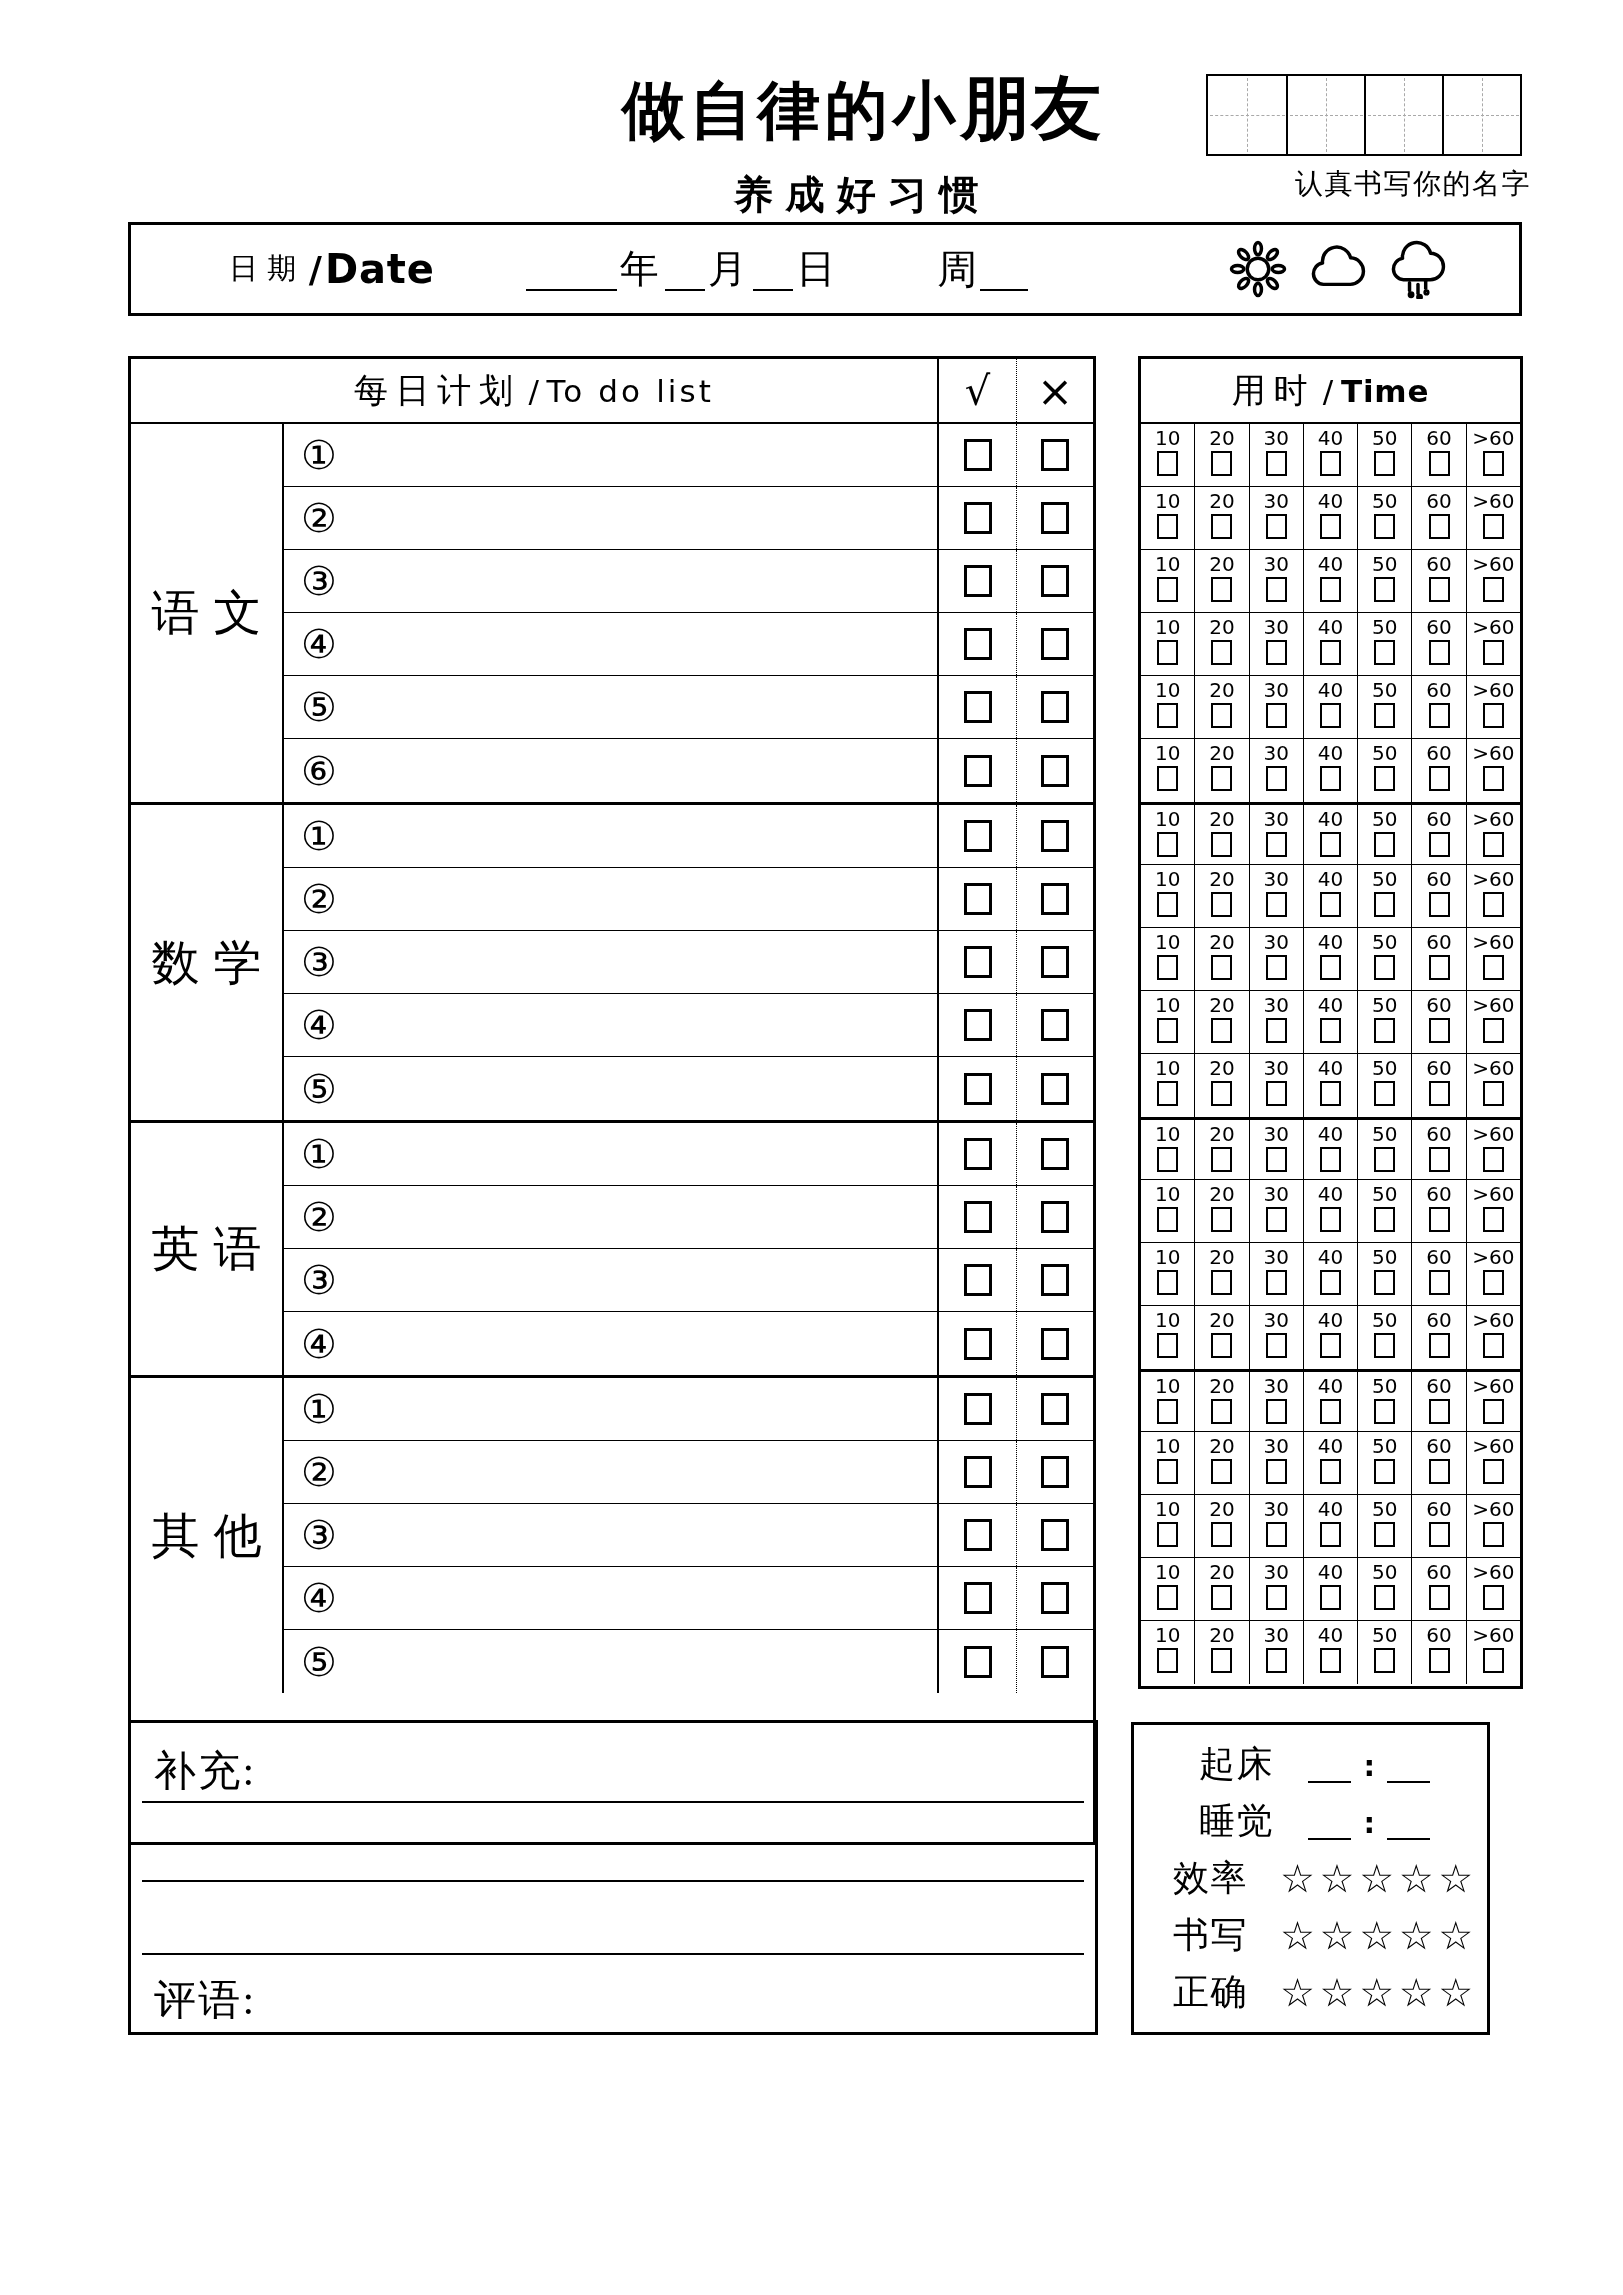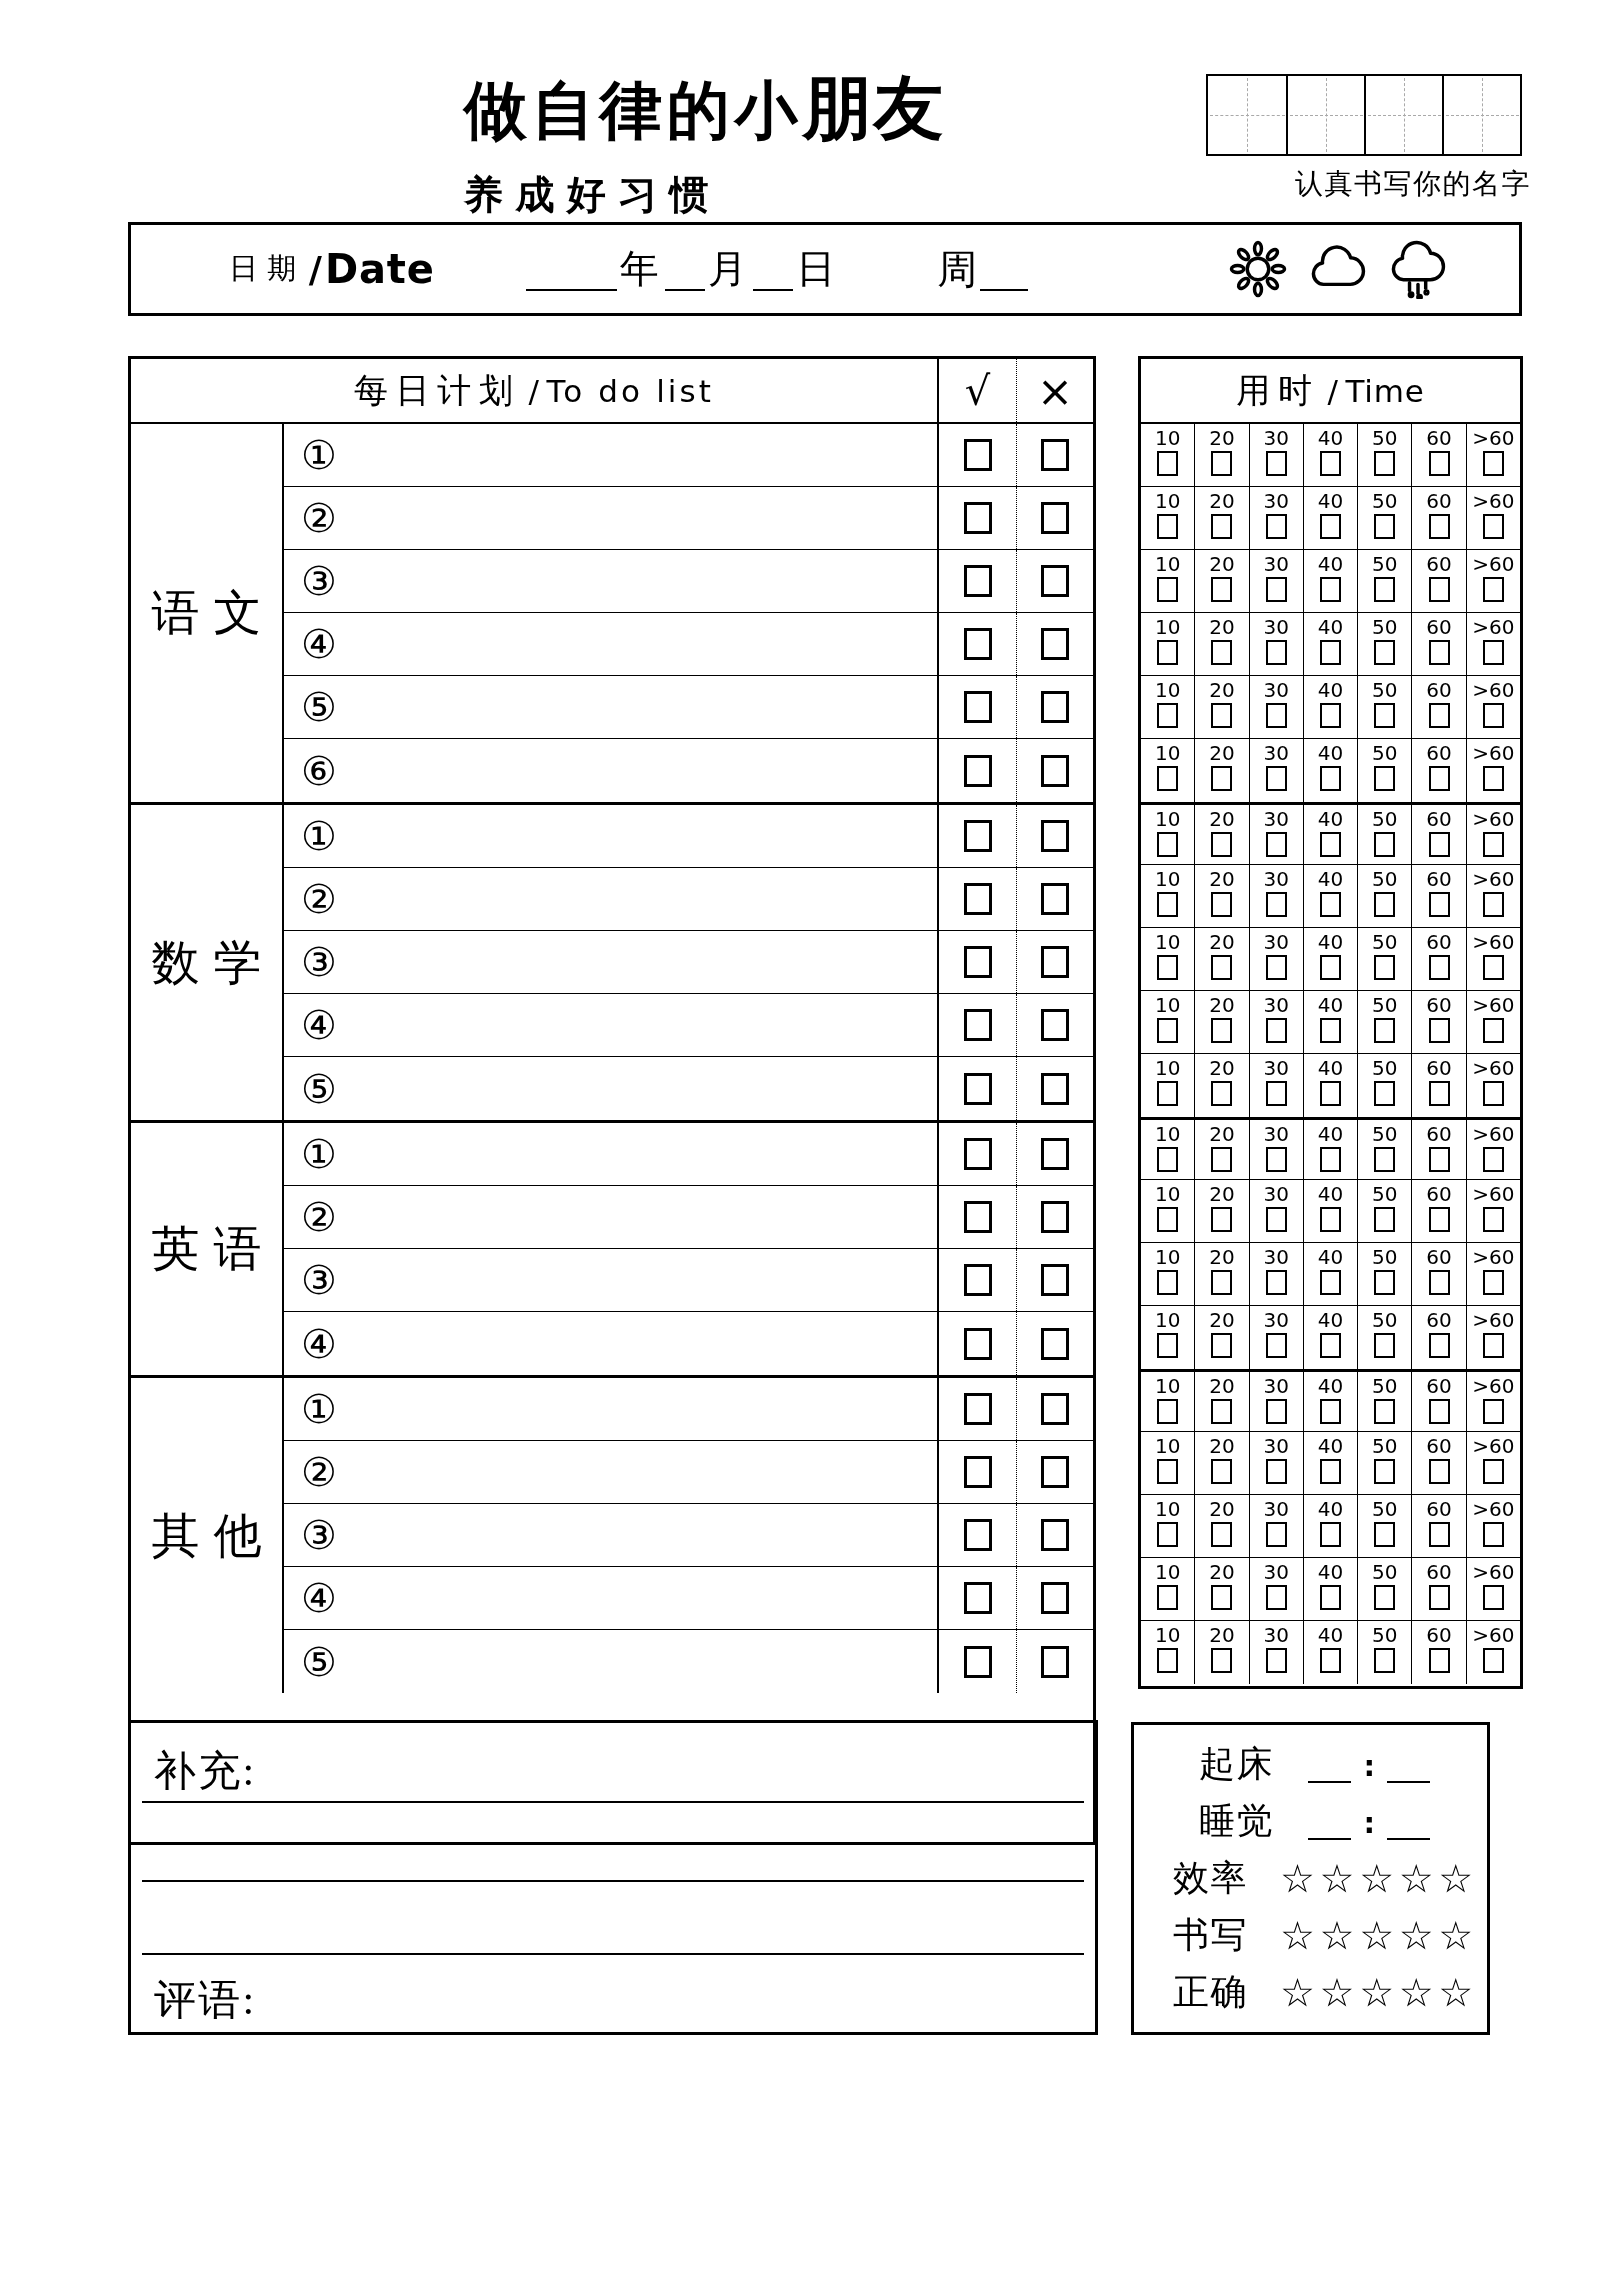--- a/index.html
+++ b/index.html
@@ -2,21 +2,21 @@
 <html style="font-size:12.4px"><head>
 <meta charset="utf-8">
 <style>
   *{margin:0;padding:0;box-sizing:border-box}
   html,body{background:#ffffff}
   body{width:1623px;height:2295px;position:relative;color:#000;
        font-family:"DejaVu Sans","Liberation Sans",sans-serif}
   .cn{font-family:"Liberation Serif","DejaVu Serif",serif}
 
   
-  #title-block{position:absolute;left:464px;top:62px;width:773px;text-align:left;white-space:nowrap}
+  #title-block{position:absolute;left:476px;top:62px;width:773px;text-align:center;white-space:nowrap}
   .title-reg{font-size:63px;font-weight:600;letter-spacing:4.6px}
   .title-bold{font-size:70px;font-weight:900;font-family:"DejaVu Sans",sans-serif;letter-spacing:1.5px}
   #subtitle{margin-top:12.4px;font-size:39px;font-weight:600;letter-spacing:12.4px}
 
   #name-grid{position:absolute;left:1206px;top:74px;display:flex;border:2.3px solid #000;background:#fff}
   .name-cell{width:78px;height:78px;position:relative;border-left:2.3px solid #000}
   .name-cell:first-child{border-left:none}
   .ndash-h{position:absolute;left:1.5px;right:1.5px;top:50%;border-top:1.5px dashed #a9a9a9}
   .ndash-v{position:absolute;top:2.3px;bottom:2.3px;left:50%;border-left:1.5px dashed #a9a9a9}
   #name-caption{position:absolute;left:1200px;top:165px;width:331px;text-align:right;font-size:28px;letter-spacing:1.5px}
@@ -59,21 +59,21 @@
   .tnum{font-size:40px;line-height:1}
   .ck-cell{flex:0 0 79px;border-left:2.3px solid #000;display:flex;align-items:center;justify-content:center}
   .cx-cell{flex:0 0 77px;border-left:1.5px dotted #000;display:flex;align-items:center;justify-content:center}
   .cbox{width:28px;height:32px;border:3.1px solid #000;background:#fff}
 
   
   #time-table{position:absolute;left:1138px;top:356px;width:385px;height:1333px;border:3.1px solid #000;
               display:flex;flex-direction:column}
   .tm-header{flex:0 0 65px;border-bottom:2.3px solid #000;display:flex;align-items:center;justify-content:center}
   .tm-header-cn{font-size:34px;letter-spacing:7.7px}
-  .tm-header-en{font-size:31px;font-weight:400;letter-spacing:0.8px}
+  .tm-header-en{font-size:31px;font-weight:700;letter-spacing:0.8px}
   .tm-row{flex:0 0 63px;height:63px;border-bottom:1.5px solid #000;display:flex}
   .tm-row:last-child,.tm-row.no-bb{border-bottom:none}
   .tm-row.sec-border{border-top:3.1px solid #000}
   .tm-cell{flex:1;border-right:1.5px solid #000;display:flex;flex-direction:column;align-items:center}
   .tm-cell:last-child{border-right:none}
   .tm-num{font-size:20px;line-height:1.1;margin-top:3.1px}
   .tm-box{width:21px;height:25.5px;border:2.3px solid #000;margin-top:1.5px;background:#fff}
 
   
   #notes-box{position:absolute;left:128px;top:1720px;width:970px;height:315px;border:3.1px solid #000}

